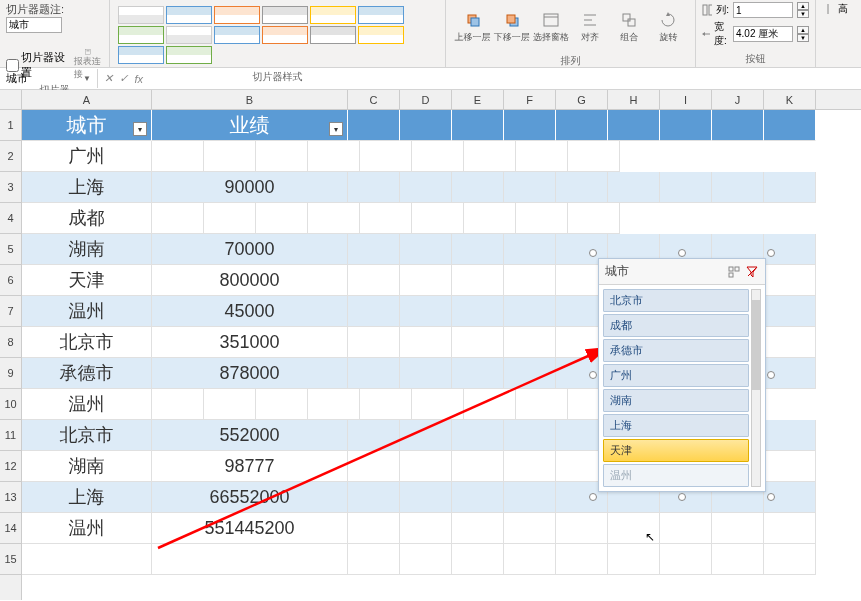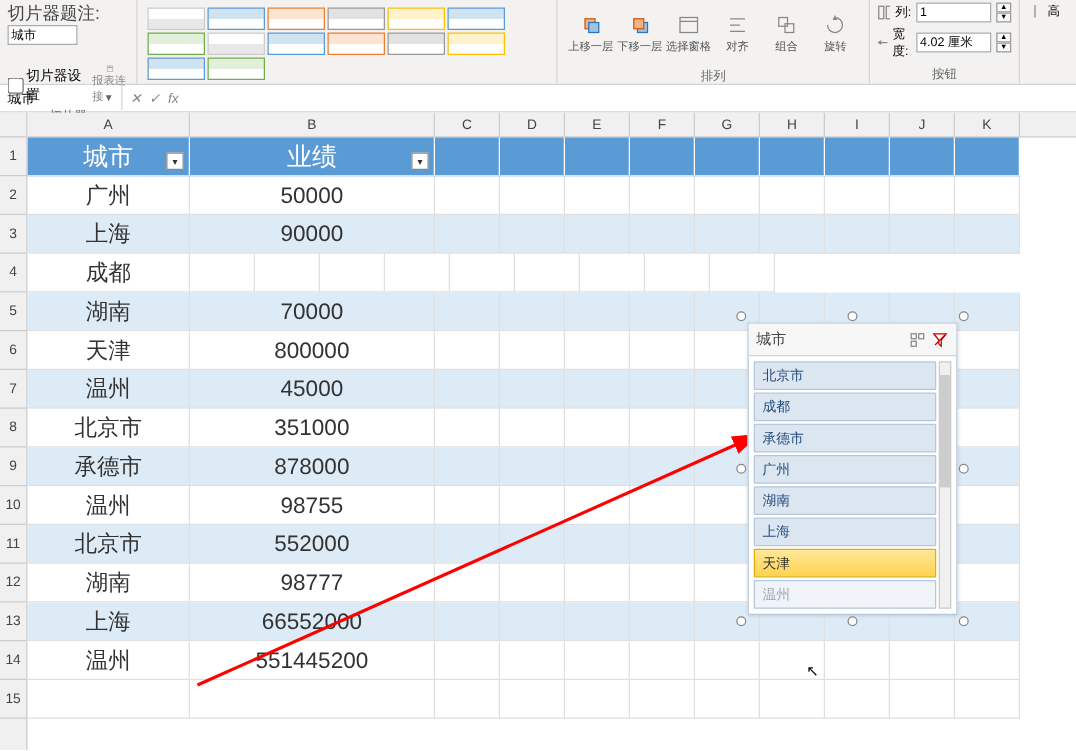--- a/index.html
+++ b/index.html
@@ -2,35 +2,35 @@
 <html><head>
   <meta charset="utf-8">
   <style>
     * { box-sizing: border-box; margin: 0; padding: 0; }
     body { font-family: "Microsoft YaHei", Arial, sans-serif; font-size: 12px; background: #fff; overflow: hidden; width: 861px; height: 601px; position: relative; }
     
     .ribbon { background: #f3f2f1; border-bottom: 1px solid #d4d4d4; height: 68px; display: flex; }
     .ribbon-group { border-right: 1px solid #d4d4d4; padding: 2px 6px; display: flex; flex-direction: column; position: relative; }
     .ribbon-group-label { font-size: 10px; color: #666; text-align: center; margin-top: auto; padding-top: 2px; }
     .ribbon-row { display: flex; align-items: center; gap: 4px; }
-    .ribbon-label { font-size: 14px; color: #444; }
+    .ribbon-label { font-size: 11px; color: #444; }
     .ribbon-input { width: 48px; height: 16px; font-size: 10px; border: 1px solid #ababab; padding: 0 2px; }
     .ribbon-check { display: flex; align-items: center; gap: 2px; font-size: 11px; }
     .ribbon-icon-btn { width: 32px; height: 32px; display: flex; flex-direction: column; align-items: center; justify-content: center; font-size: 9px; color: #888; cursor: pointer; }
     .ribbon-icon-btn svg { width: 16px; height: 16px; }
     
     .styles-gallery { display: flex; gap: 2px; padding: 4px 2px; flex-wrap: wrap; width: 320px; }
     .style-thumb { width: 46px; height: 18px; border: 1px solid #ccc; background: linear-gradient(#fff 50%, #e8e8e8 50%); cursor: pointer; }
     .style-thumb.blue { background: linear-gradient(#d0e3f0 50%, #fff 50%); border-color: #5b9bd5; }
     .style-thumb.orange { background: linear-gradient(#fde4d0 50%, #fff 50%); border-color: #ed7d31; }
     .style-thumb.gray { background: linear-gradient(#e2e2e2 50%, #fff 50%); border-color: #999; }
     .style-thumb.yellow { background: linear-gradient(#fff2cc 50%, #fff 50%); border-color: #ffc000; }
     .style-thumb.green { background: linear-gradient(#e2efda 50%, #fff 50%); border-color: #70ad47; }
     
-    .arrange-group { display: flex; gap: 2px; padding: 2px; justify-content: flex-end; }
+    .arrange-group { display: flex; gap: 2px; padding: 2px; }
     .arrange-btn { width: 38px; height: 46px; display: flex; flex-direction: column; align-items: center; justify-content: center; font-size: 9px; color: #555; cursor: pointer; }
     .arrange-btn svg { width: 18px; height: 18px; margin-bottom: 2px; }
     
     .size-group { padding: 2px 6px; }
     .size-row { display: flex; align-items: center; gap: 4px; font-size: 10px; margin-bottom: 2px; }
     .size-row input { width: 60px; height: 16px; font-size: 10px; border: 1px solid #ababab; padding: 0 2px; }
     .spinner { display: flex; flex-direction: column; }
     .spinner span { width: 12px; height: 8px; border: 1px solid #999; font-size: 6px; text-align: center; line-height: 6px; cursor: pointer; background: #f8f8f8; }
     
     .namebox-row { display: flex; align-items: center; border-bottom: 1px solid #d4d4d4; height: 22px; background: #fff; }
@@ -121,20 +121,21 @@
       <div class="style-thumb blue"></div>
       <div class="style-thumb green"></div>
       <div class="style-thumb"></div>
       <div class="style-thumb blue"></div>
       <div class="style-thumb orange"></div>
       <div class="style-thumb gray"></div>
       <div class="style-thumb yellow"></div>
       <div class="style-thumb blue"></div>
       <div class="style-thumb green"></div>
     </div>
+    <div class="ribbon-group-label">切片器样式</div>
   </div>
 
   <div class="ribbon-group" style="width:250px">
     <div class="arrange-group">
       <div class="arrange-btn">
           <svg viewBox="0 0 18 18">
             <rect x="4" y="4" width="8" height="8" fill="#f4b183" stroke="#c55a11"></rect>
             <rect x="7" y="7" width="8" height="8" fill="#9dc3e6" stroke="#2e75b6"></rect>
           </svg>
           <span>上移一层</span>
@@ -275,21 +276,20 @@
           <div class="cell col-n"></div>
           <div class="cell col-n"></div>
           <div class="cell col-n"></div>
           <div class="cell col-n"></div>
           <div class="cell col-n"></div>
           <div class="cell col-n"></div>
           <div class="cell col-n"></div>
         </div>
         <div class="data-row band-b">
           <div class="cell col-a">广州</div>
-          <div class="cell col-b">50000</div>
           <div class="cell col-n"></div>
           <div class="cell col-n"></div>
           <div class="cell col-n"></div>
           <div class="cell col-n"></div>
           <div class="cell col-n"></div>
           <div class="cell col-n"></div>
           <div class="cell col-n"></div>
           <div class="cell col-n"></div>
           <div class="cell col-n"></div>
         </div>
@@ -378,21 +378,20 @@
           <div class="cell col-n"></div>
           <div class="cell col-n"></div>
           <div class="cell col-n"></div>
           <div class="cell col-n"></div>
           <div class="cell col-n"></div>
           <div class="cell col-n"></div>
           <div class="cell col-n"></div>
         </div>
         <div class="data-row band-b">
           <div class="cell col-a">温州</div>
-          <div class="cell col-b">98755</div>
           <div class="cell col-n"></div>
           <div class="cell col-n"></div>
           <div class="cell col-n"></div>
           <div class="cell col-n"></div>
           <div class="cell col-n"></div>
           <div class="cell col-n"></div>
           <div class="cell col-n"></div>
           <div class="cell col-n"></div>
           <div class="cell col-n"></div>
         </div>

